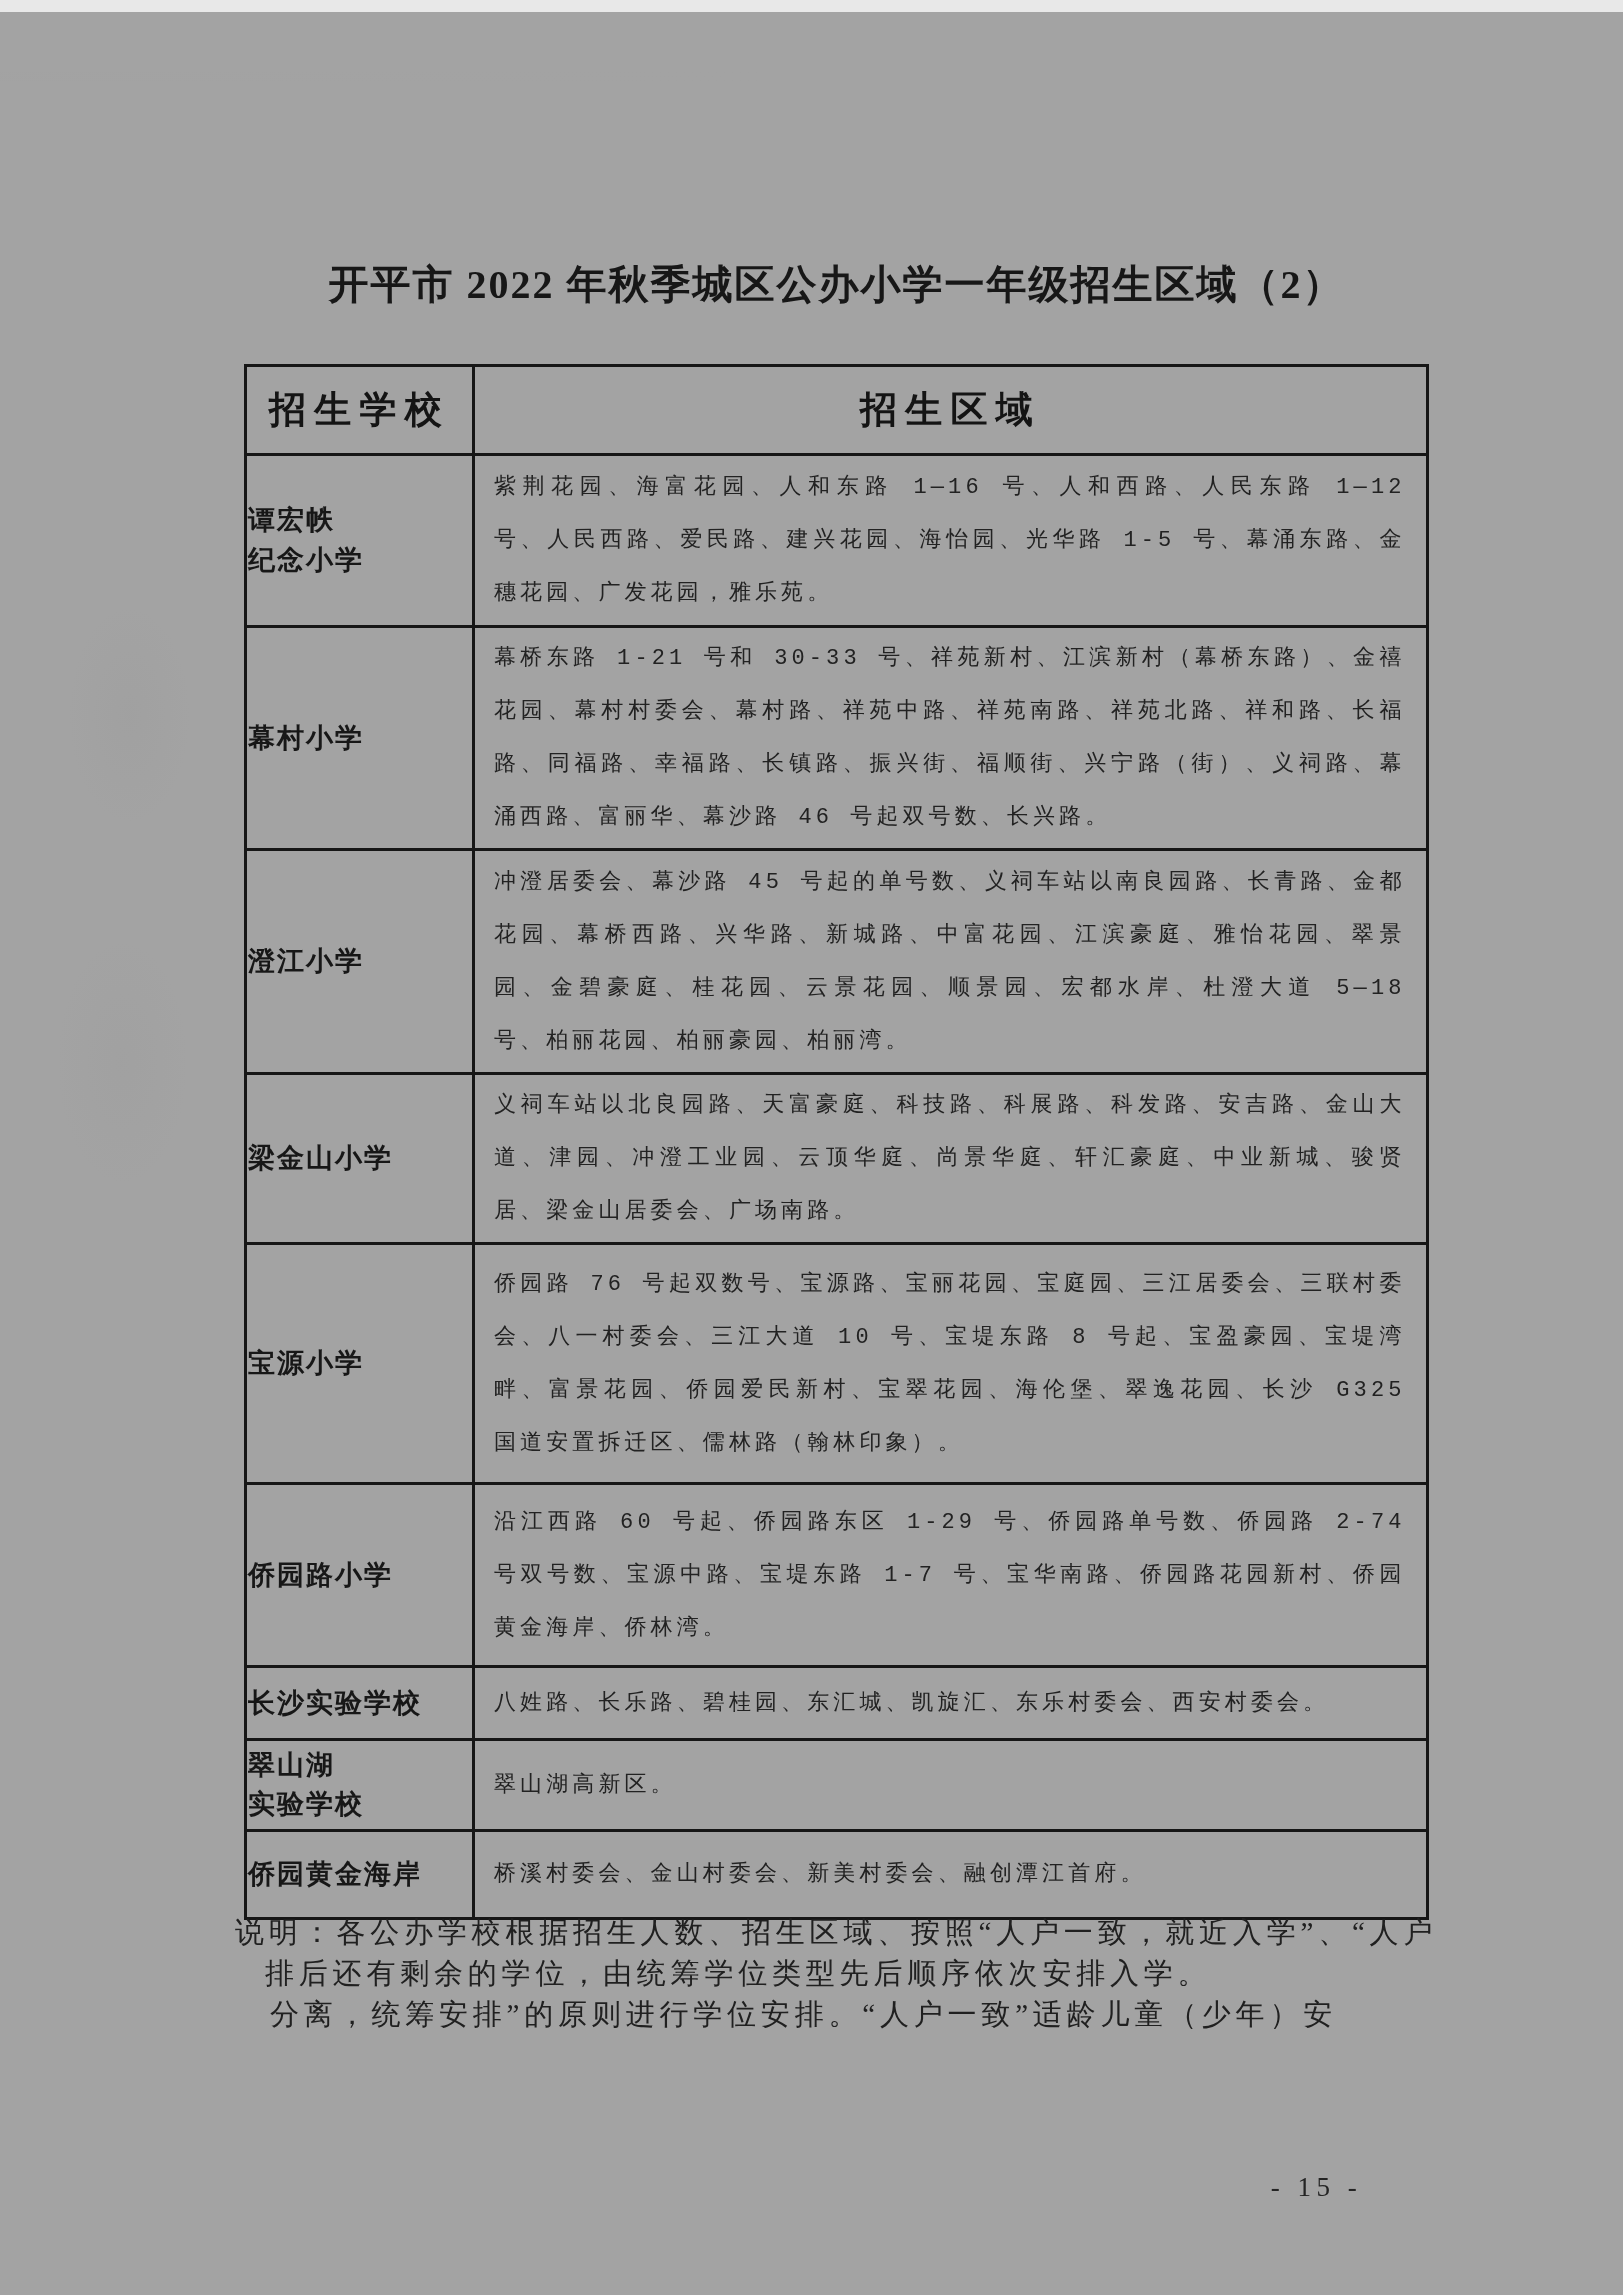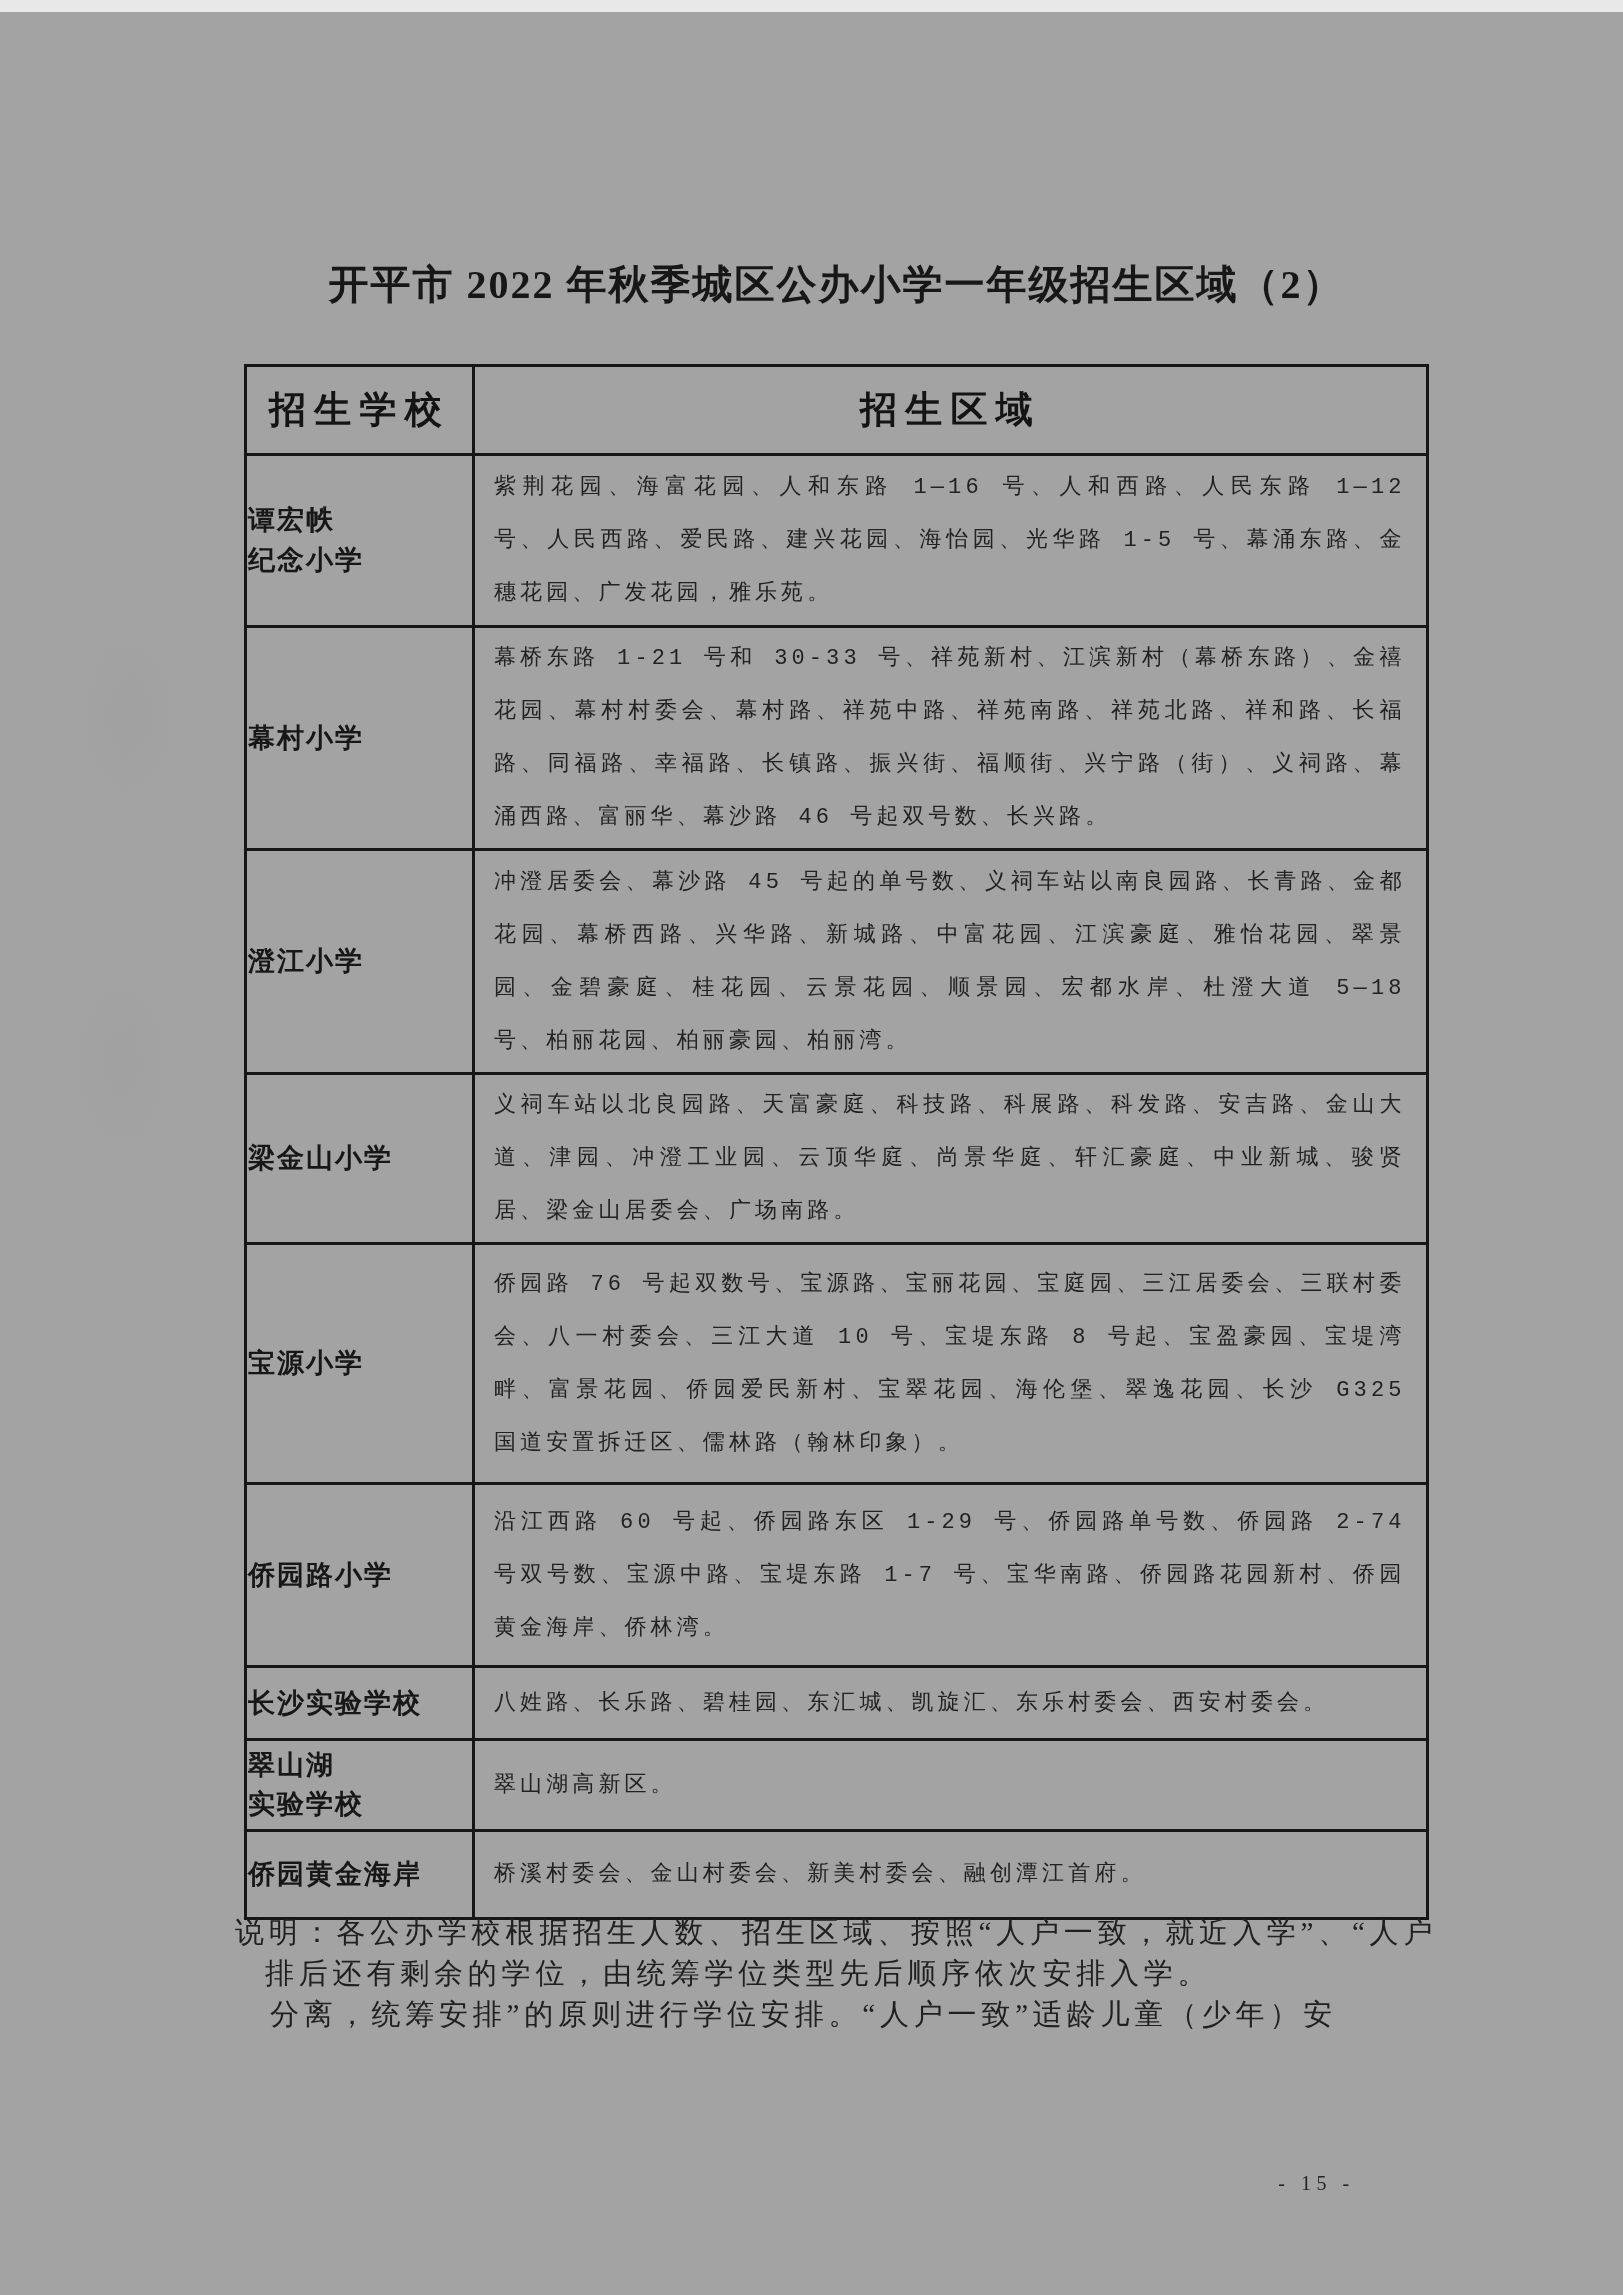--- a/index.html
+++ b/index.html
@@ -87,21 +87,21 @@
     font-size:29px; line-height:41px;
     letter-spacing:4.8px;
     color:#202020;
   }
   .note-line.l2 { margin-left:35px; }
   .note-line.l3 { margin-left:30px; }
   .pagenum {
     position:absolute; left:1228px; top:2160px; width:177px;
     text-align:center;
     font-family:"Liberation Serif", serif;
-    font-size:20px;
+    font-size:27px;
     letter-spacing:5.5px;
     color:#242424;
   }
 </style>
 </head>
 <body>
 
 <div class="page">
 
   <div class="streak"></div>

